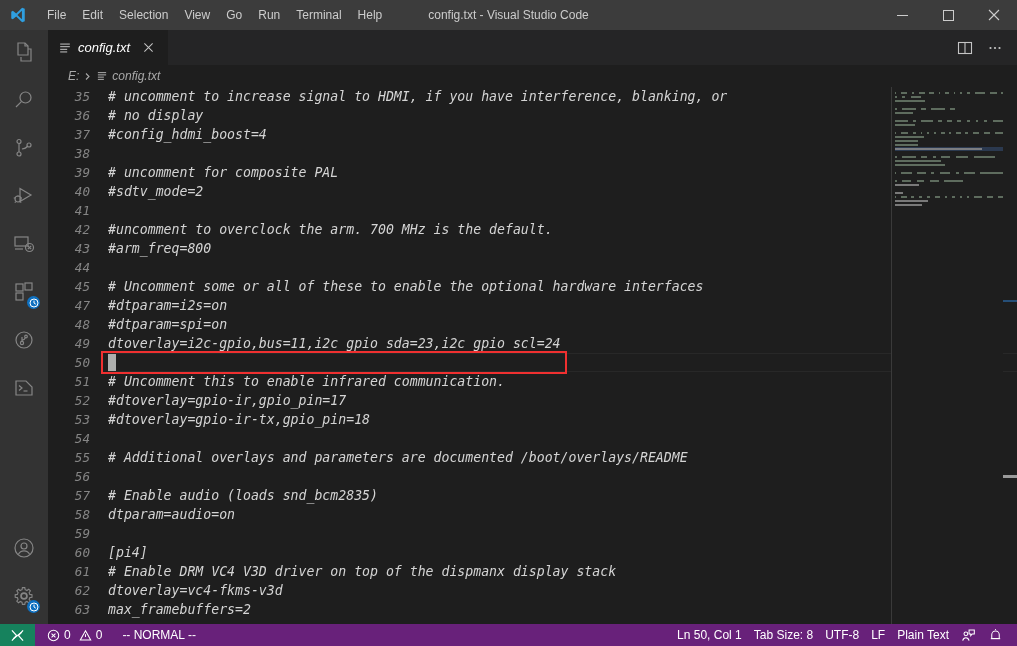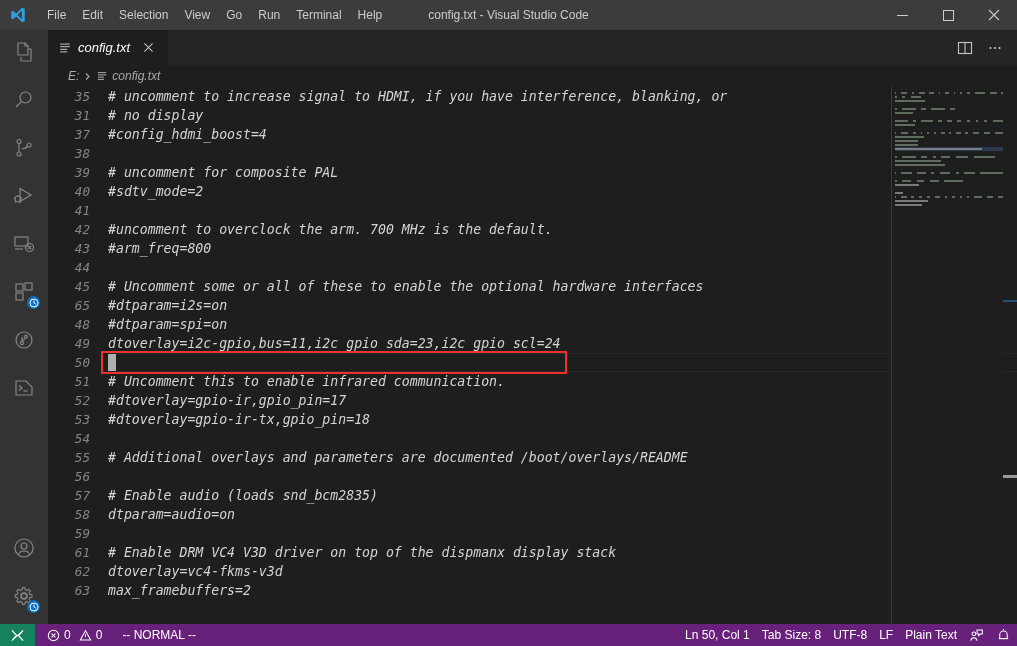--- a/index.html
+++ b/index.html
@@ -197,21 +197,21 @@
   }
   .sb-remote {
     background: #16825d; height: 22px;
     display: flex; align-items: center; justify-content: center;
     padding: 0 10px; color: #ffffff;
   }
   .sb-item {
     height: 22px; display: flex; align-items: center; gap: 4px;
     padding: 0 6px; color: #ffffff; white-space: nowrap;
   }
-  .sb-right { margin-left: auto; display: flex; align-items: center; padding-right: 0; }
+  .sb-right { margin-left: auto; display: flex; align-items: center; padding-right: 8px; }
   .sb-icon { display: flex; align-items: center; }
 </style>
 </head>
 <body>
 
 <div id="app">
 
   <div class="titlebar">
     <div class="vscode-logo">
       <svg width="18" height="18" viewBox="0 0 24 24">
@@ -428,43 +428,44 @@
             </svg>
           </span>
           <span>config.txt</span>
         </span>
       </div>
 
       <div class="codewrap">
         <div class="code-scroll">
           <div class="codelines" id="codelines">
               <div class="cline"><div class="gutter">35</div><div class="ctext"># uncomment to increase signal to HDMI, if you have interference, blanking, or</div></div>
-              <div class="cline"><div class="gutter">31</div><div class="ctext"># no display</div></div>
+              <div class="cline"><div class="gutter">36</div><div class="ctext"># no display</div></div>
               <div class="cline"><div class="gutter">37</div><div class="ctext">#config_hdmi_boost=4</div></div>
               <div class="cline"><div class="gutter">38</div><div class="ctext"></div></div>
               <div class="cline"><div class="gutter">39</div><div class="ctext"># uncomment for composite PAL</div></div>
               <div class="cline"><div class="gutter">40</div><div class="ctext">#sdtv_mode=2</div></div>
               <div class="cline"><div class="gutter">41</div><div class="ctext"></div></div>
               <div class="cline"><div class="gutter">42</div><div class="ctext">#uncomment to overclock the arm. 700 MHz is the default.</div></div>
               <div class="cline"><div class="gutter">43</div><div class="ctext">#arm_freq=800</div></div>
               <div class="cline"><div class="gutter">44</div><div class="ctext"></div></div>
               <div class="cline"><div class="gutter">45</div><div class="ctext"># Uncomment some or all of these to enable the optional hardware interfaces</div></div>
-              <div class="cline"><div class="gutter">65</div><div class="ctext">#dtparam=i2s=on</div></div>
+              <div class="cline"><div class="gutter">47</div><div class="ctext">#dtparam=i2s=on</div></div>
               <div class="cline"><div class="gutter">48</div><div class="ctext">#dtparam=spi=on</div></div>
               <div class="cline"><div class="gutter">49</div><div class="ctext">dtoverlay=i2c-gpio,bus=11,i2c_gpio_sda=23,i2c_gpio_scl=24</div></div>
               <div class="cline current"><div class="gutter">50</div><div class="ctext"><span class="cursor-block"></span></div></div>
               <div class="cline"><div class="gutter">51</div><div class="ctext"># Uncomment this to enable infrared communication.</div></div>
               <div class="cline"><div class="gutter">52</div><div class="ctext">#dtoverlay=gpio-ir,gpio_pin=17</div></div>
               <div class="cline"><div class="gutter">53</div><div class="ctext">#dtoverlay=gpio-ir-tx,gpio_pin=18</div></div>
               <div class="cline"><div class="gutter">54</div><div class="ctext"></div></div>
               <div class="cline"><div class="gutter">55</div><div class="ctext"># Additional overlays and parameters are documented /boot/overlays/README</div></div>
               <div class="cline"><div class="gutter">56</div><div class="ctext"></div></div>
               <div class="cline"><div class="gutter">57</div><div class="ctext"># Enable audio (loads snd_bcm2835)</div></div>
               <div class="cline"><div class="gutter">58</div><div class="ctext">dtparam=audio=on</div></div>
               <div class="cline"><div class="gutter">59</div><div class="ctext"></div></div>
+              <div class="cline"><div class="gutter">60</div><div class="ctext">[pi4]</div></div>
               <div class="cline"><div class="gutter">61</div><div class="ctext"># Enable DRM VC4 V3D driver on top of the dispmanx display stack</div></div>
               <div class="cline"><div class="gutter">62</div><div class="ctext">dtoverlay=vc4-fkms-v3d</div></div>
               <div class="cline"><div class="gutter">63</div><div class="ctext">max_framebuffers=2</div></div>
             </div>
           <div class="redbox" id="redbox" style="left: 53px; top: 264px; width: 466px; height: 23px;"></div>
         </div>
 
         <div class="minimap">
           <div class="mm-border"></div>
           <div class="mm-lines" id="mmlines">

